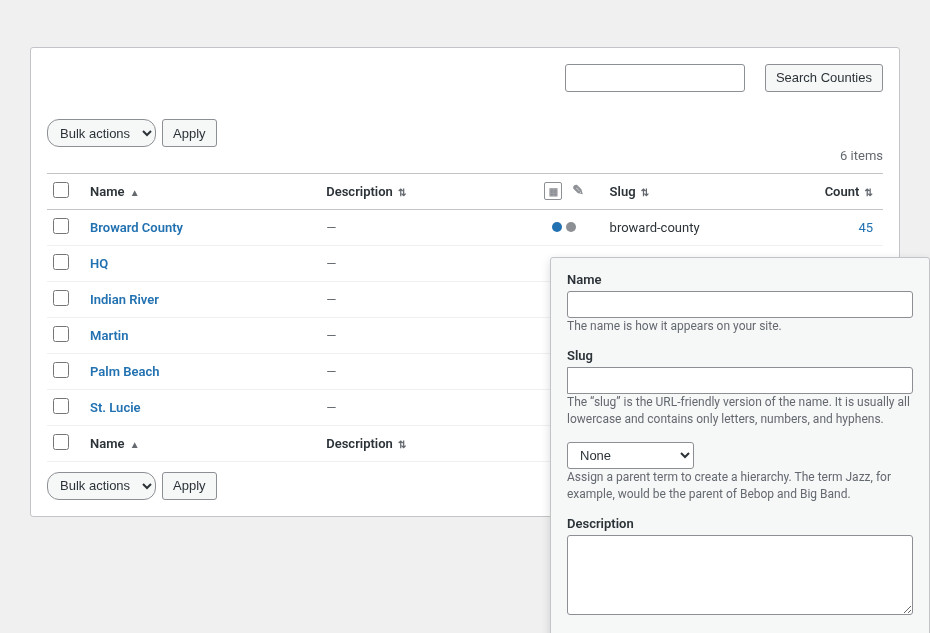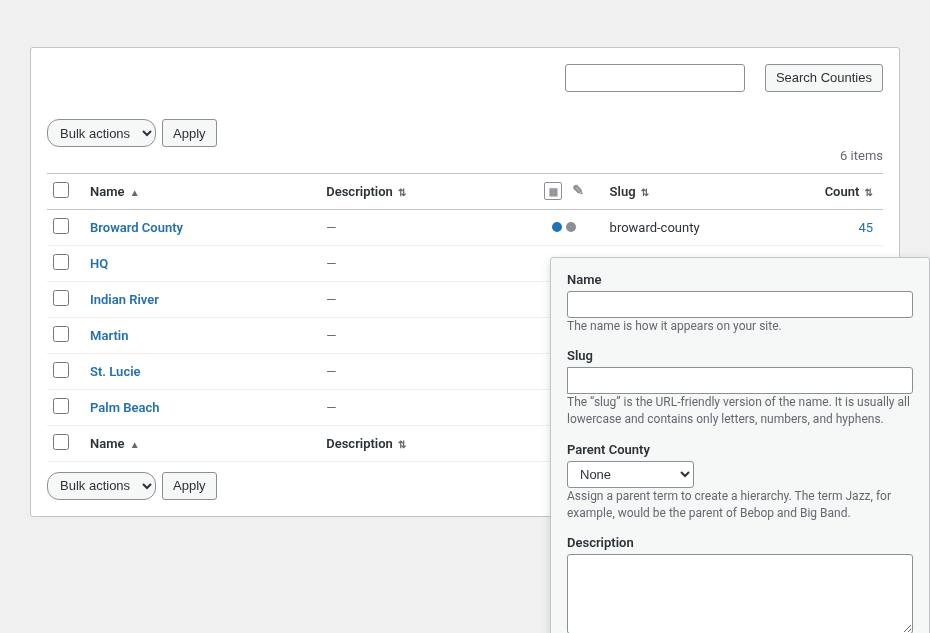--- a/index.html
+++ b/index.html
@@ -426,41 +426,41 @@
       </td>
       <td class="col-count">
         <span></span>
       </td>
     </tr>
           <tr>
       <td class="col-check">
         <input type="checkbox" style="">
       </td>
       <td class="col-name">
-        <a href="#" class="row-link">St. Lucie</a>
+        <a href="#" class="row-link">Palm Beach</a>
       </td>
       <td class="col-desc">
         <span class="em-dash">—</span>
       </td>
       <td class="col-icons">
         
       </td>
       <td class="col-slug">
         <span></span>
       </td>
       <td class="col-count">
         <span></span>
       </td>
     </tr>
           <tr>
       <td class="col-check">
         <input type="checkbox" style="">
       </td>
       <td class="col-name">
-        <a href="#" class="row-link">Palm Beach</a>
+        <a href="#" class="row-link">St. Lucie</a>
       </td>
       <td class="col-desc">
         <span class="em-dash">—</span>
       </td>
       <td class="col-icons">
         
       </td>
       <td class="col-slug">
         <span></span>
       </td>
@@ -504,21 +504,20 @@
 
       <div class="form-field">
         <label class="form-label">Slug</label>
         <div class="slug-prefix">
           <input type="text" class="slug-input" style="">
         </div>
         <p class="form-hint">The “slug” is the URL-friendly version of the name. It is usually all lowercase and contains only letters, numbers, and hyphens.</p>
       </div>
 
       <div class="form-field">
-        <label class="form-label">Parent County</label>
         <select class="form-select">
           <option>None</option>
         </select>
         <p class="form-hint">Assign a parent term to create a hierarchy. The term Jazz, for example, would be the parent of Bebop and Big Band.</p>
       </div>
 
       <div class="form-field">
         <label class="form-label">Description</label>
         <textarea class="form-textarea" style=""></textarea>
         

